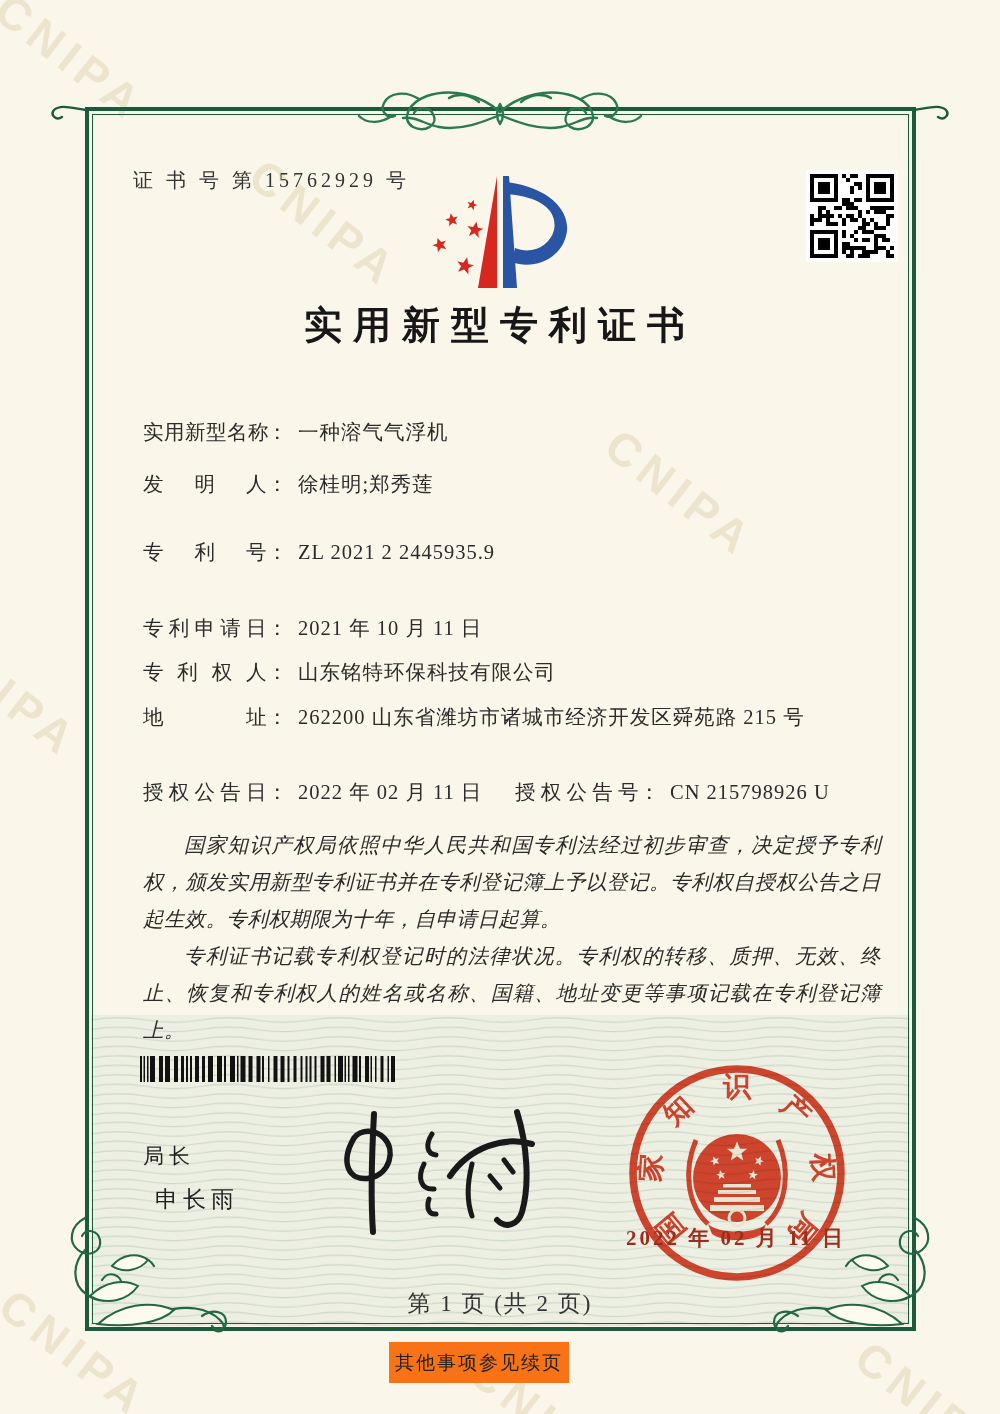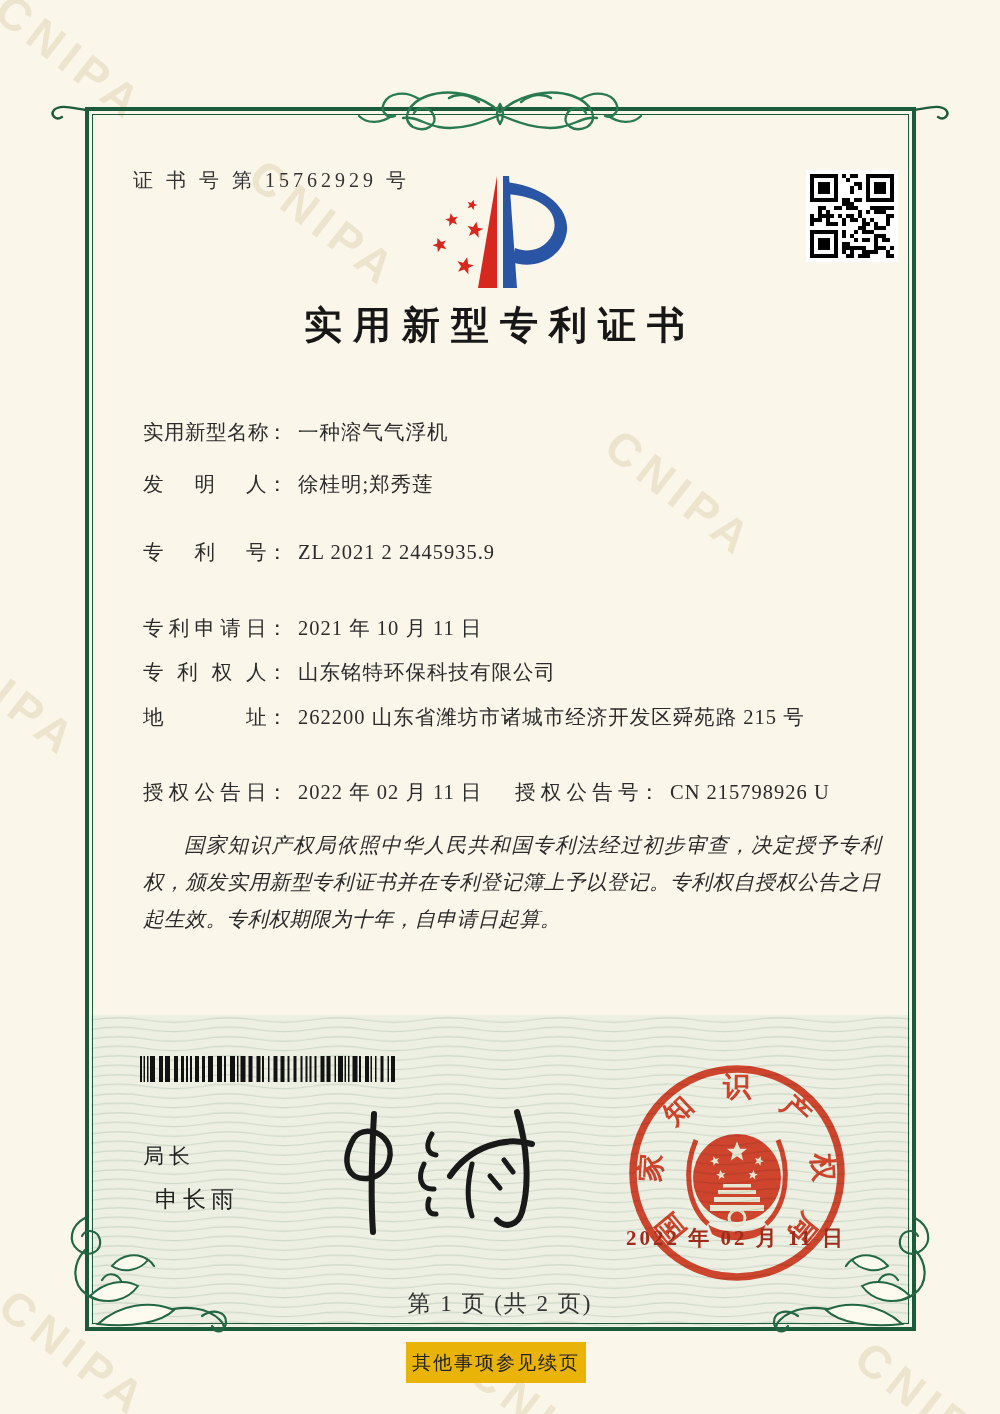--- a/index.html
+++ b/index.html
@@ -45,22 +45,22 @@
   .sig-title{position:absolute;left:143px;top:1142px;font-size:21px;letter-spacing:5px;color:#222;}
   .sig-name{position:absolute;left:143px;top:1184px;font-size:23px;letter-spacing:5px;color:#222;margin-left:12px;}
   .signature{position:absolute;left:292px;top:1092px;}
   .seal{position:absolute;left:622px;top:1058px;mix-blend-mode:multiply;}
   .seal-date{
     position:absolute;left:626px;top:1224px;font-size:21px;font-weight:700;
     color:#9e2c1d;letter-spacing:3px;white-space:nowrap;
   }
   .page-no{position:absolute;left:0;right:0;top:1288px;text-align:center;font-size:23px;letter-spacing:2px;color:#333;}
   .note-box{
-    position:absolute;left:389px;top:1342px;width:180px;height:41px;background:#eab308;
-    display:flex;align-items:center;justify-content:center;font-size:19px;letter-spacing:2px;color:#222;margin-left:17px;
+    position:absolute;left:389px;top:1342px;width:180px;height:41px;background:#f97316;
+    display:flex;align-items:center;justify-content:center;font-size:19px;letter-spacing:2px;color:#222;
   }
   .orn{position:absolute;}
 </style>
 </head>
 <body>
 
 <div class="page">
 
   <div class="wm" style="left:18px;top:-18px">CNIPA</div>
   <div class="wm" style="left:272px;top:148px">CNIPA</div>
@@ -305,20 +305,21 @@
     <div class="frow" style="top:360px">
       <span class="flabel">授权公告日</span><span class="fcolon">：</span><span class="fvalue">2022 年 02 月 11 日</span>
       <span class="grp2">
         <span class="flabel">授权公告号</span><span class="fcolon">：</span><span class="fvalue">CN 215798926 U</span>
       </span>
     </div>
   </div>
 
   <div class="paras">
     <p>国家知识产权局依照中华人民共和国专利法经过初步审查，决定授予专利权，颁发实用新型专利证书并在专利登记簿上予以登记。专利权自授权公告之日起生效。专利权期限为十年，自申请日起算。</p>
+    <p>专利证书记载专利权登记时的法律状况。专利权的转移、质押、无效、终止、恢复和专利权人的姓名或名称、国籍、地址变更等事项记载在专利登记簿上。</p>
   </div>
 
   <svg class="barcode" width="262" height="26" id="bcSvg">
       <rect x="0" y="0" width="2" height="26" fill="#111"></rect>
       <rect x="3.5" y="0" width="1.5" height="26" fill="#111"></rect>
       <rect x="7" y="0" width="1.5" height="26" fill="#111"></rect>
       <rect x="10" y="0" width="5" height="26" fill="#111"></rect>
       <rect x="19" y="0" width="4" height="26" fill="#111"></rect>
       <rect x="25" y="0" width="5" height="26" fill="#111"></rect>
       <rect x="34" y="0" width="4" height="26" fill="#111"></rect>

